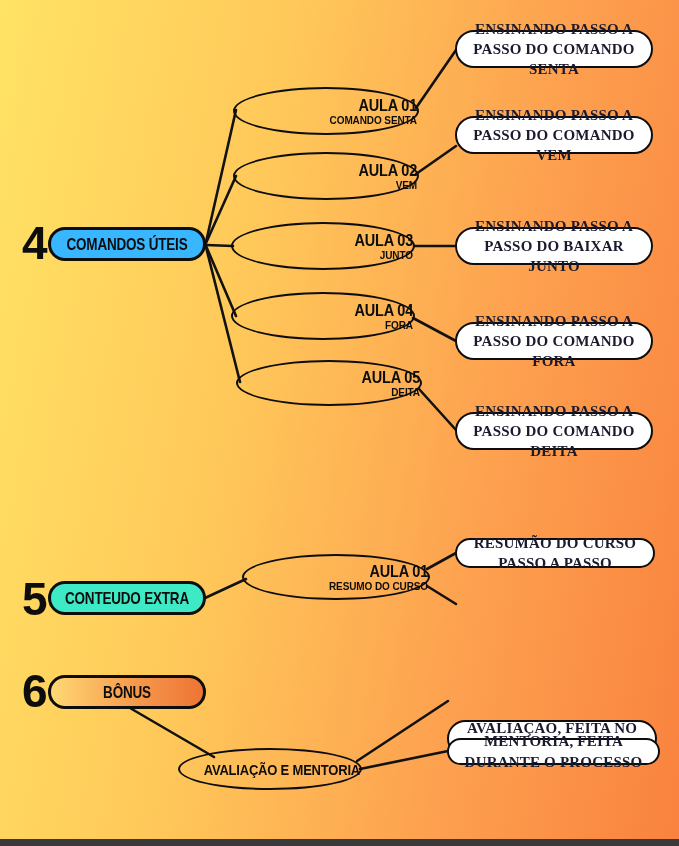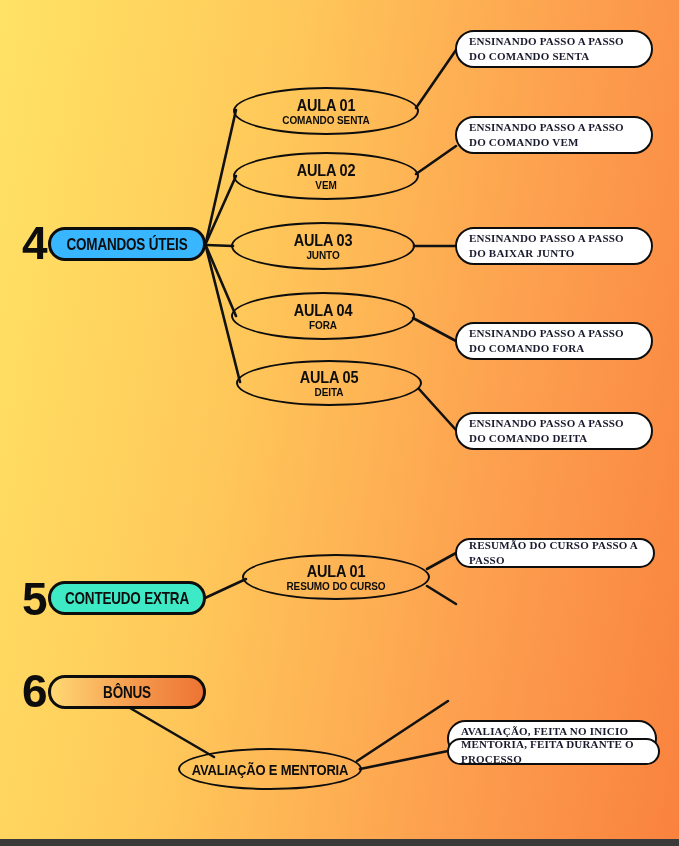--- a/index.html
+++ b/index.html
@@ -20,31 +20,31 @@
   .pill{
     display:flex;align-items:center;justify-content:center;
     border:3px solid #0d0d0d;border-radius:999px;
     color:#0d0d0d;font-weight:700;font-size:13.5px;
   }
   .pill .cond{display:inline-block;transform:scaleY(1.18);letter-spacing:-0.2px;}
   .pill-blue{background:#38b6ff;}
   .pill-teal{background:#3ee9c5;}
   .pill-bonus{background:linear-gradient(90deg,#ffd873 0%,#f59a4d 55%,#ee7434 100%);}
   .ellipse{
-    display:flex;flex-direction:column;align-items:center;justify-content:center;
+    display:flex;flex-direction:column;align-items:flex-end;justify-content:center;
     border:2.6px solid #0d0d0d;border-radius:50%;
     background:transparent;color:#0d0d0d;text-align:center;
   }
   .etitle{display:block;font-size:14.5px;font-weight:700;transform:scaleY(1.18);letter-spacing:-0.2px;}
   .esub{display:block;font-size:10px;font-weight:700;margin-top:1px;transform:scaleY(1.15);letter-spacing:-0.1px;}
   .leafbox{
     display:flex;align-items:center;justify-content:center;
     background:#ffffff;border:2.6px solid #0d0d0d;border-radius:19px;
-    text-align:left;color:#1a1a2e;
-    font-family:"Liberation Serif",serif;font-weight:700;font-size:11px;
+    text-align:center;color:#1a1a2e;
+    font-family:"Liberation Serif",serif;font-weight:700;font-size:15px;
     line-height:1.35;letter-spacing:0.2px;padding:2px 12px;
   }
   .bottom-bar{
     position:absolute;left:0;bottom:0;width:679px;height:7px;
     background:#3a3a3a;z-index:3;
   }
 </style>
 </head>
 <body>
 

